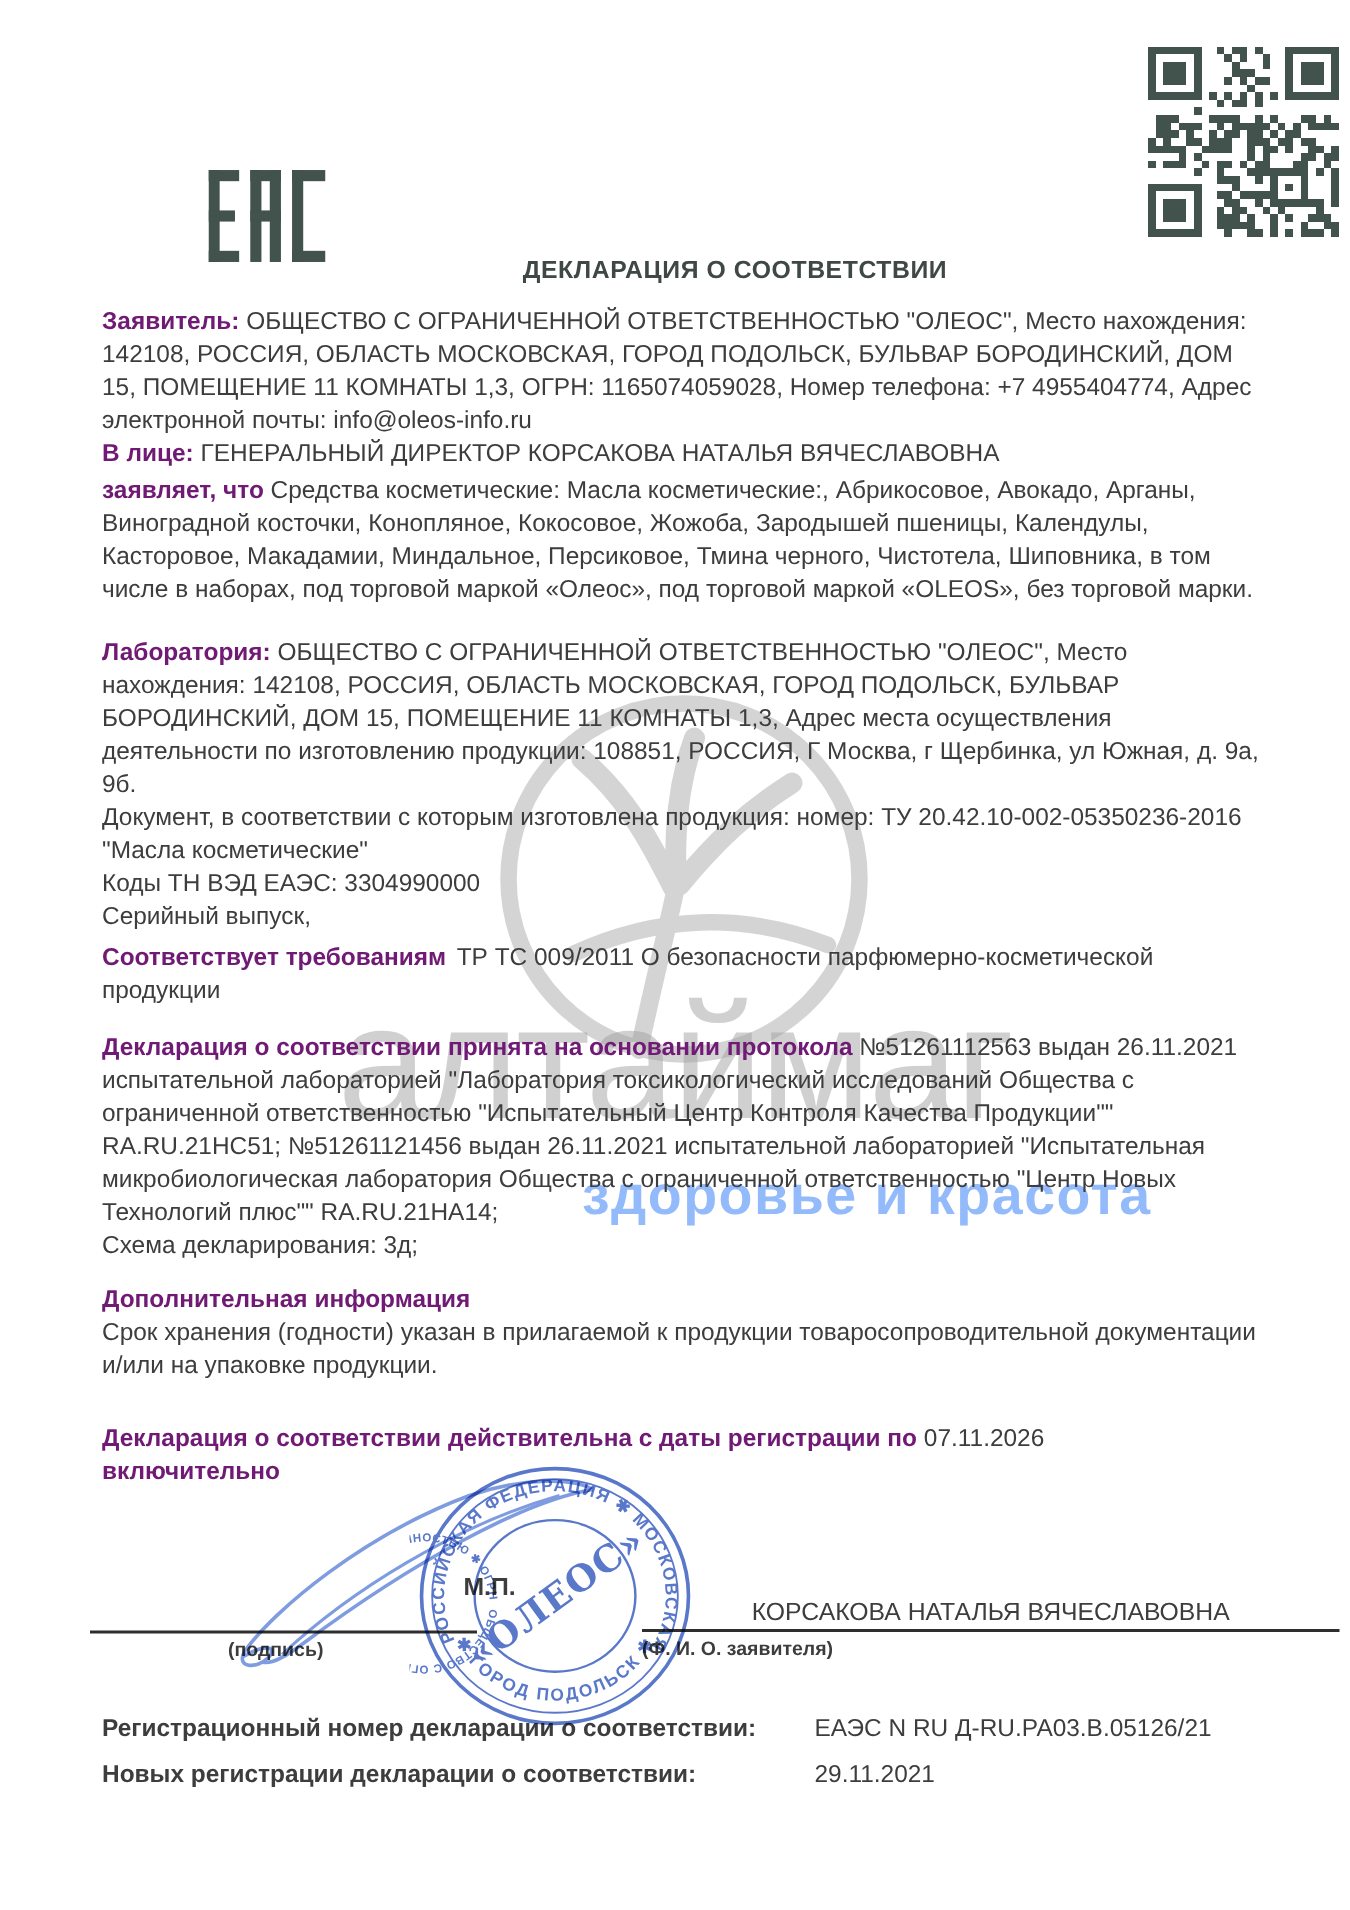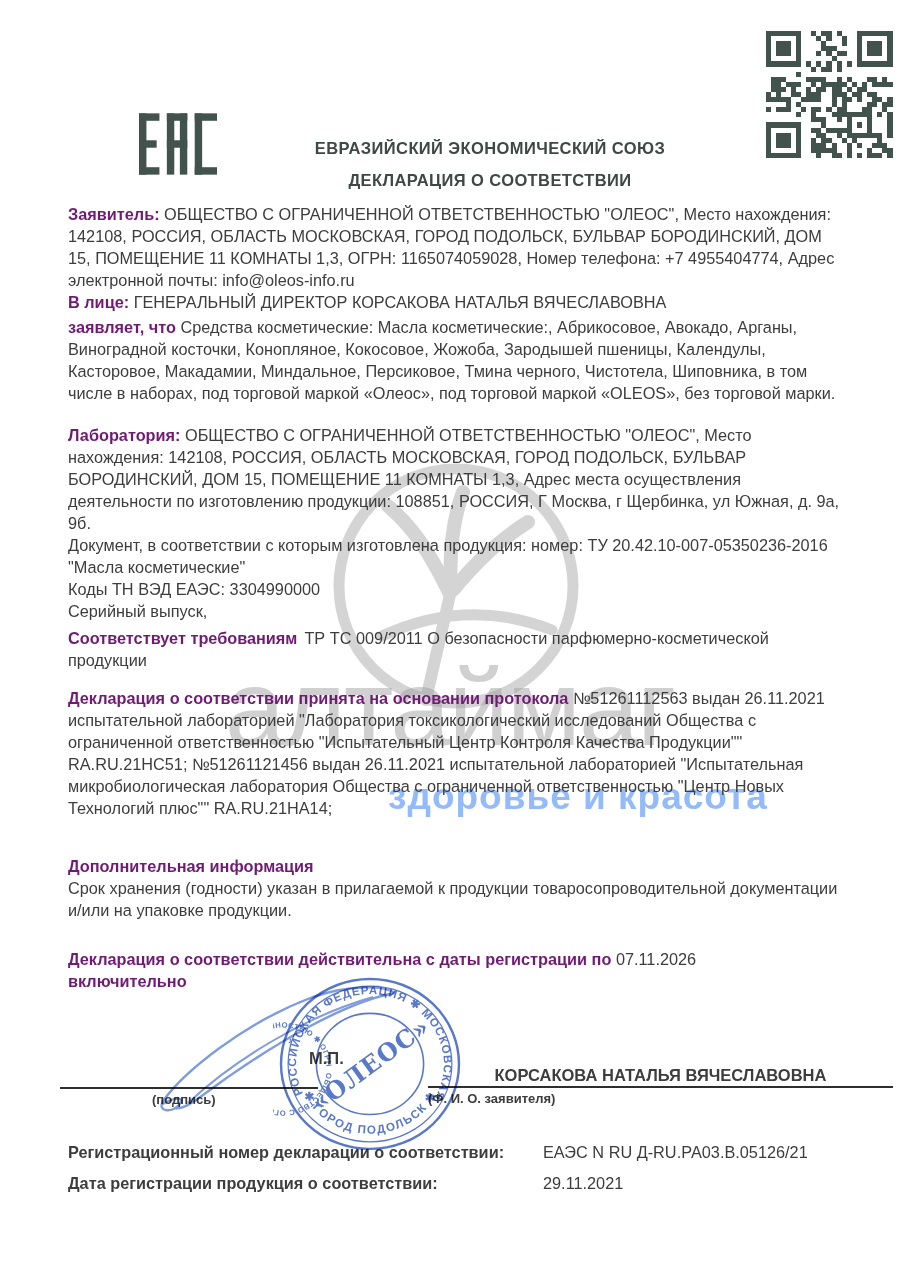--- a/index.html
+++ b/index.html
@@ -24,21 +24,21 @@
   
   .sec{position:absolute;left:68px;width:778px;font-size:16.3px;line-height:22px;z-index:1;}
   .sec p{margin:0;}
   b{color:#701a75;}
   .gapl{margin-left:7px;}
   
   .rule{position:absolute;height:2px;background:#2e2e2e;z-index:1;}
   .cap{position:absolute;font-size:13px;font-weight:bold;z-index:1;}
   .mp{position:absolute;left:309px;top:1049px;font-size:16.5px;font-weight:bold;z-index:1;}
   .signer{position:absolute;left:428px;top:1066px;width:465px;text-align:center;
-          font-size:16.5px;z-index:1;white-space:nowrap;font-weight:bold;}
+          font-size:16.5px;z-index:1;white-space:nowrap;}
   .stamp{position:absolute;left:273px;top:975px;width:194px;height:182px;z-index:2;
          mix-blend-mode:multiply;opacity:.92;}
   .signature{position:absolute;left:133px;top:983px;width:295px;height:140px;z-index:2;
              mix-blend-mode:multiply;}
   
   .reg-label{position:absolute;left:68px;font-size:16.3px;font-weight:bold;z-index:1;}
   .reg-value{position:absolute;left:543px;font-size:16.3px;z-index:1;white-space:nowrap;}
 </style>
 </head>
 <body>
@@ -63,21 +63,20 @@
       <rect x="0" y="58" width="22" height="8"></rect>
     <rect x="30" y="0" width="8" height="66"></rect>
       <rect x="44" y="0" width="8" height="66"></rect>
     <rect x="30" y="0" width="22" height="8"></rect>
       <rect x="30" y="29" width="22" height="8"></rect>
     <rect x="60" y="0" width="8" height="66"></rect>
       <rect x="60" y="0" width="24" height="8"></rect>
     <rect x="60" y="58" width="24" height="8"></rect>
   </svg>
 
-  <div class="hdr line1">ЕВРАЗИЙСКИЙ ЭКОНОМИЧЕСКИЙ СОЮЗ</div>
   <div class="hdr line2">ДЕКЛАРАЦИЯ О СООТВЕТСТВИИ</div>
 
   <svg class="qr" id="qr" viewBox="0 0 25 25" shape-rendering="crispEdges">
       <rect x="0" y="0" width="1" height="1" fill="#42524c"></rect>
       <rect x="1" y="0" width="1" height="1" fill="#42524c"></rect>
       <rect x="2" y="0" width="1" height="1" fill="#42524c"></rect>
       <rect x="3" y="0" width="1" height="1" fill="#42524c"></rect>
       <rect x="4" y="0" width="1" height="1" fill="#42524c"></rect>
       <rect x="5" y="0" width="1" height="1" fill="#42524c"></rect>
       <rect x="6" y="0" width="1" height="1" fill="#42524c"></rect>
@@ -375,31 +374,32 @@
     <p><b>Заявитель:</b> <span>ОБЩЕСТВО С ОГРАНИЧЕННОЙ ОТВЕТСТВЕННОСТЬЮ "ОЛЕОС", Место нахождения: 142108, РОССИЯ, ОБЛАСТЬ МОСКОВСКАЯ, ГОРОД ПОДОЛЬСК, БУЛЬВАР БОРОДИНСКИЙ, ДОМ 15, ПОМЕЩЕНИЕ 11 КОМНАТЫ 1,3, ОГРН: 1165074059028, Номер телефона: +7 4955404774, Адрес электронной почты: info@oleos-info.ru</span></p>
     <p><b>В лице:</b> <span>ГЕНЕРАЛЬНЫЙ ДИРЕКТОР КОРСАКОВА НАТАЛЬЯ ВЯЧЕСЛАВОВНА</span></p>
   </div>
 
   <div class="sec" style="top:316px">
     <p><b>заявляет, что</b> <span>Средства косметические: Масла косметические:, Абрикосовое, Авокадо, Арганы, Виноградной косточки, Конопляное, Кокосовое, Жожоба, Зародышей пшеницы, Календулы, Касторовое, Макадамии, Миндальное, Персиковое, Тмина черного, Чистотела, Шиповника, в том числе в наборах, под торговой маркой «Олеос», под торговой маркой «OLEOS», без торговой марки.</span></p>
   </div>
 
   <div class="sec" style="top:424px">
     <p><b>Лаборатория:</b> <span>ОБЩЕСТВО С ОГРАНИЧЕННОЙ ОТВЕТСТВЕННОСТЬЮ "ОЛЕОС", Место нахождения: 142108, РОССИЯ, ОБЛАСТЬ МОСКОВСКАЯ, ГОРОД ПОДОЛЬСК, БУЛЬВАР БОРОДИНСКИЙ, ДОМ 15, ПОМЕЩЕНИЕ 11 КОМНАТЫ 1,3, Адрес места осуществления деятельности по изготовлению продукции: 108851, РОССИЯ, Г Москва, г Щербинка, ул Южная, д. 9а, 9б.</span></p>
-    <p>Документ, в соответствии с которым изготовлена продукция: номер: ТУ 20.42.10-007-05350236-2016 "Масла косметические"</p>
+    <p>Документ, в соответствии с которым изготовлена продукция: номер: ТУ 20.42.10-002-05350236-2016 "Масла косметические"</p>
     <p>Коды ТН ВЭД ЕАЭС: 3304990000</p>
     <p>Серийный выпуск,</p>
   </div>
 
   <div class="sec" style="top:627px">
     <p><b>Соответствует требованиям</b><span class="gapl">ТР ТС 009/2011 О безопасности парфюмерно-косметической продукции</span></p>
   </div>
 
   <div class="sec" style="top:687px">
     <p><b>Декларация о соответствии принята на основании протокола</b> <span>№51261112563 выдан 26.11.2021  испытательной лабораторией "Лаборатория токсикологический исследований Общества с ограниченной ответственностью "Испытательный Центр Контроля Качества Продукции"" RA.RU.21НС51; №51261121456 выдан 26.11.2021  испытательной лабораторией "Испытательная микробиологическая лаборатория Общества с ограниченной ответственностью "Центр Новых Технологий плюс"" RA.RU.21НА14;</span></p>
+    <p>Схема декларирования: 3д;</p>
   </div>
 
   <div class="sec" style="top:855px">
     <p><b>Дополнительная информация</b></p>
     <p>Срок хранения (годности) указан в прилагаемой к продукции товаросопроводительной документации и/или на упаковке продукции.</p>
   </div>
 
   <div class="sec" style="top:948px">
     <p><b>Декларация о соответствии действительна с даты регистрации по</b> <span>07.11.2026</span><br><b>включительно</b></p>
   </div>
@@ -437,16 +437,16 @@
       </text>
       <text font-size="7.6" font-weight="bold" letter-spacing=".4">
         <textPath href="#st-inner" startOffset="1%">ОБЩЕСТВО С ОГРАНИЧЕННОЙ ОТВЕТСТВЕННОСТЬЮ ✱ ОГРН 1165074059028</textPath>
       </text>
       <text x="95" y="97" text-anchor="middle" font-size="24" font-weight="bold" font-family="DejaVu Serif, serif" transform="rotate(-36 95 88)" letter-spacing="1">«ОЛЕОС»</text>
     </g>
   </svg>
 
   <div class="reg-label" style="top:1143px">Регистрационный номер декларации о соответствии:</div>
   <div class="reg-value" style="top:1143px">ЕАЭС N RU Д-RU.РА03.В.05126/21</div>
-  <div class="reg-label" style="top:1174px">Дата регистрации продукция о соответствии:</div>
+  <div class="reg-label" style="top:1174px">Новых регистрации декларации о соответствии:</div>
   <div class="reg-value" style="top:1174px">29.11.2021</div>
 
 </div>
 
 </body></html>

